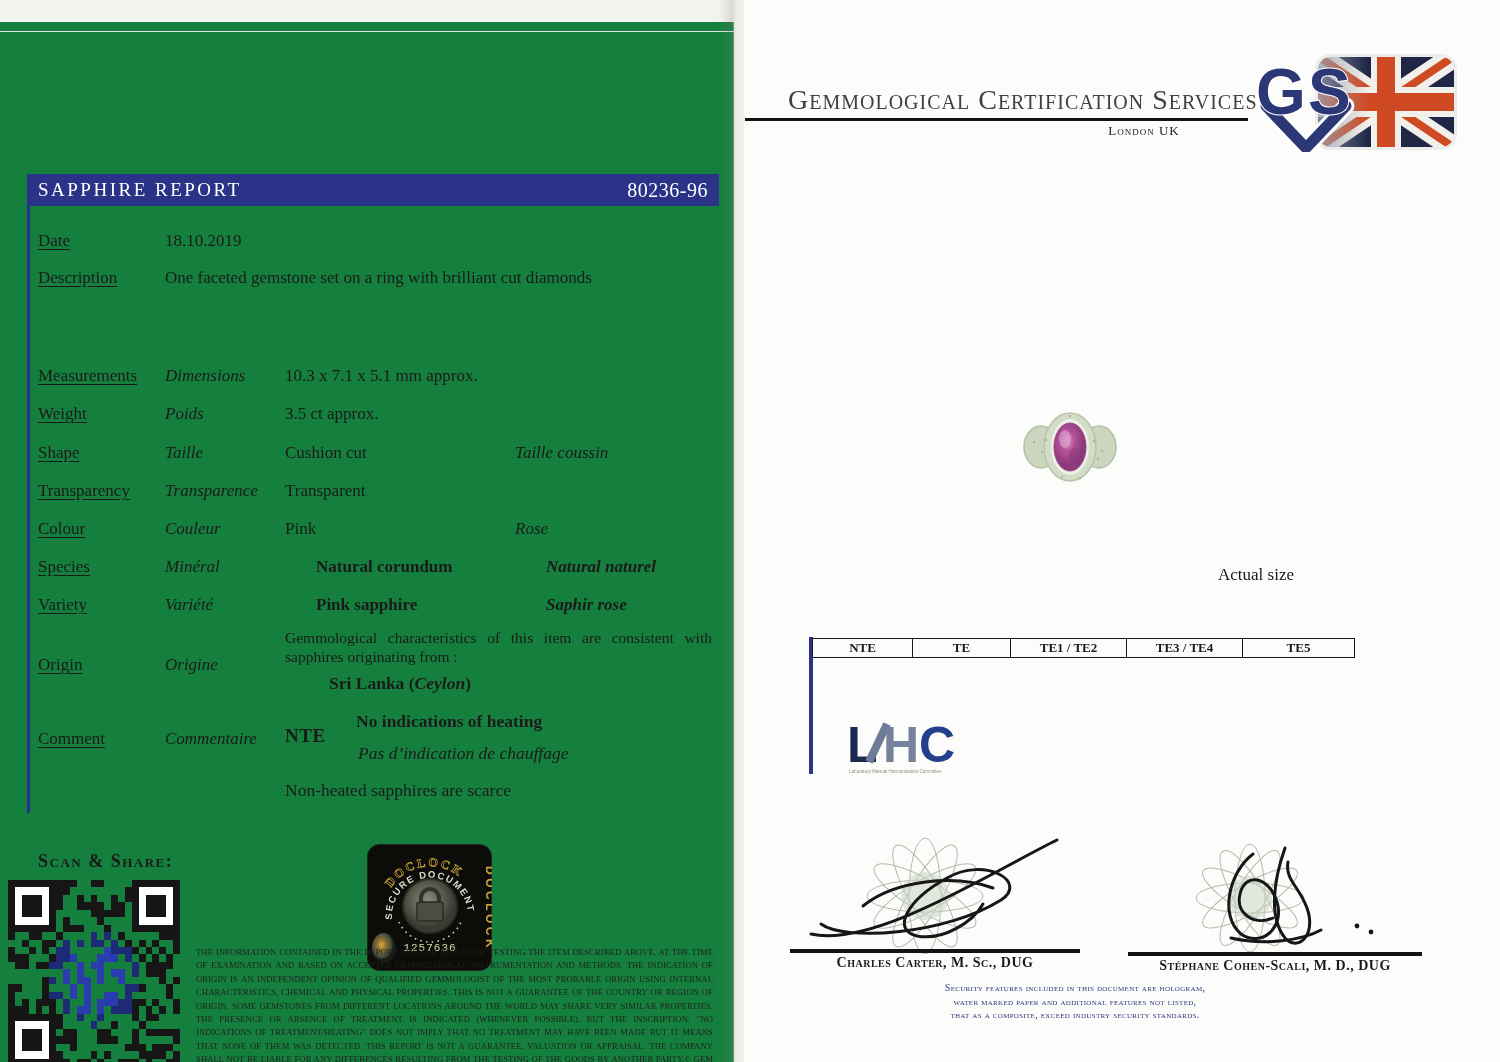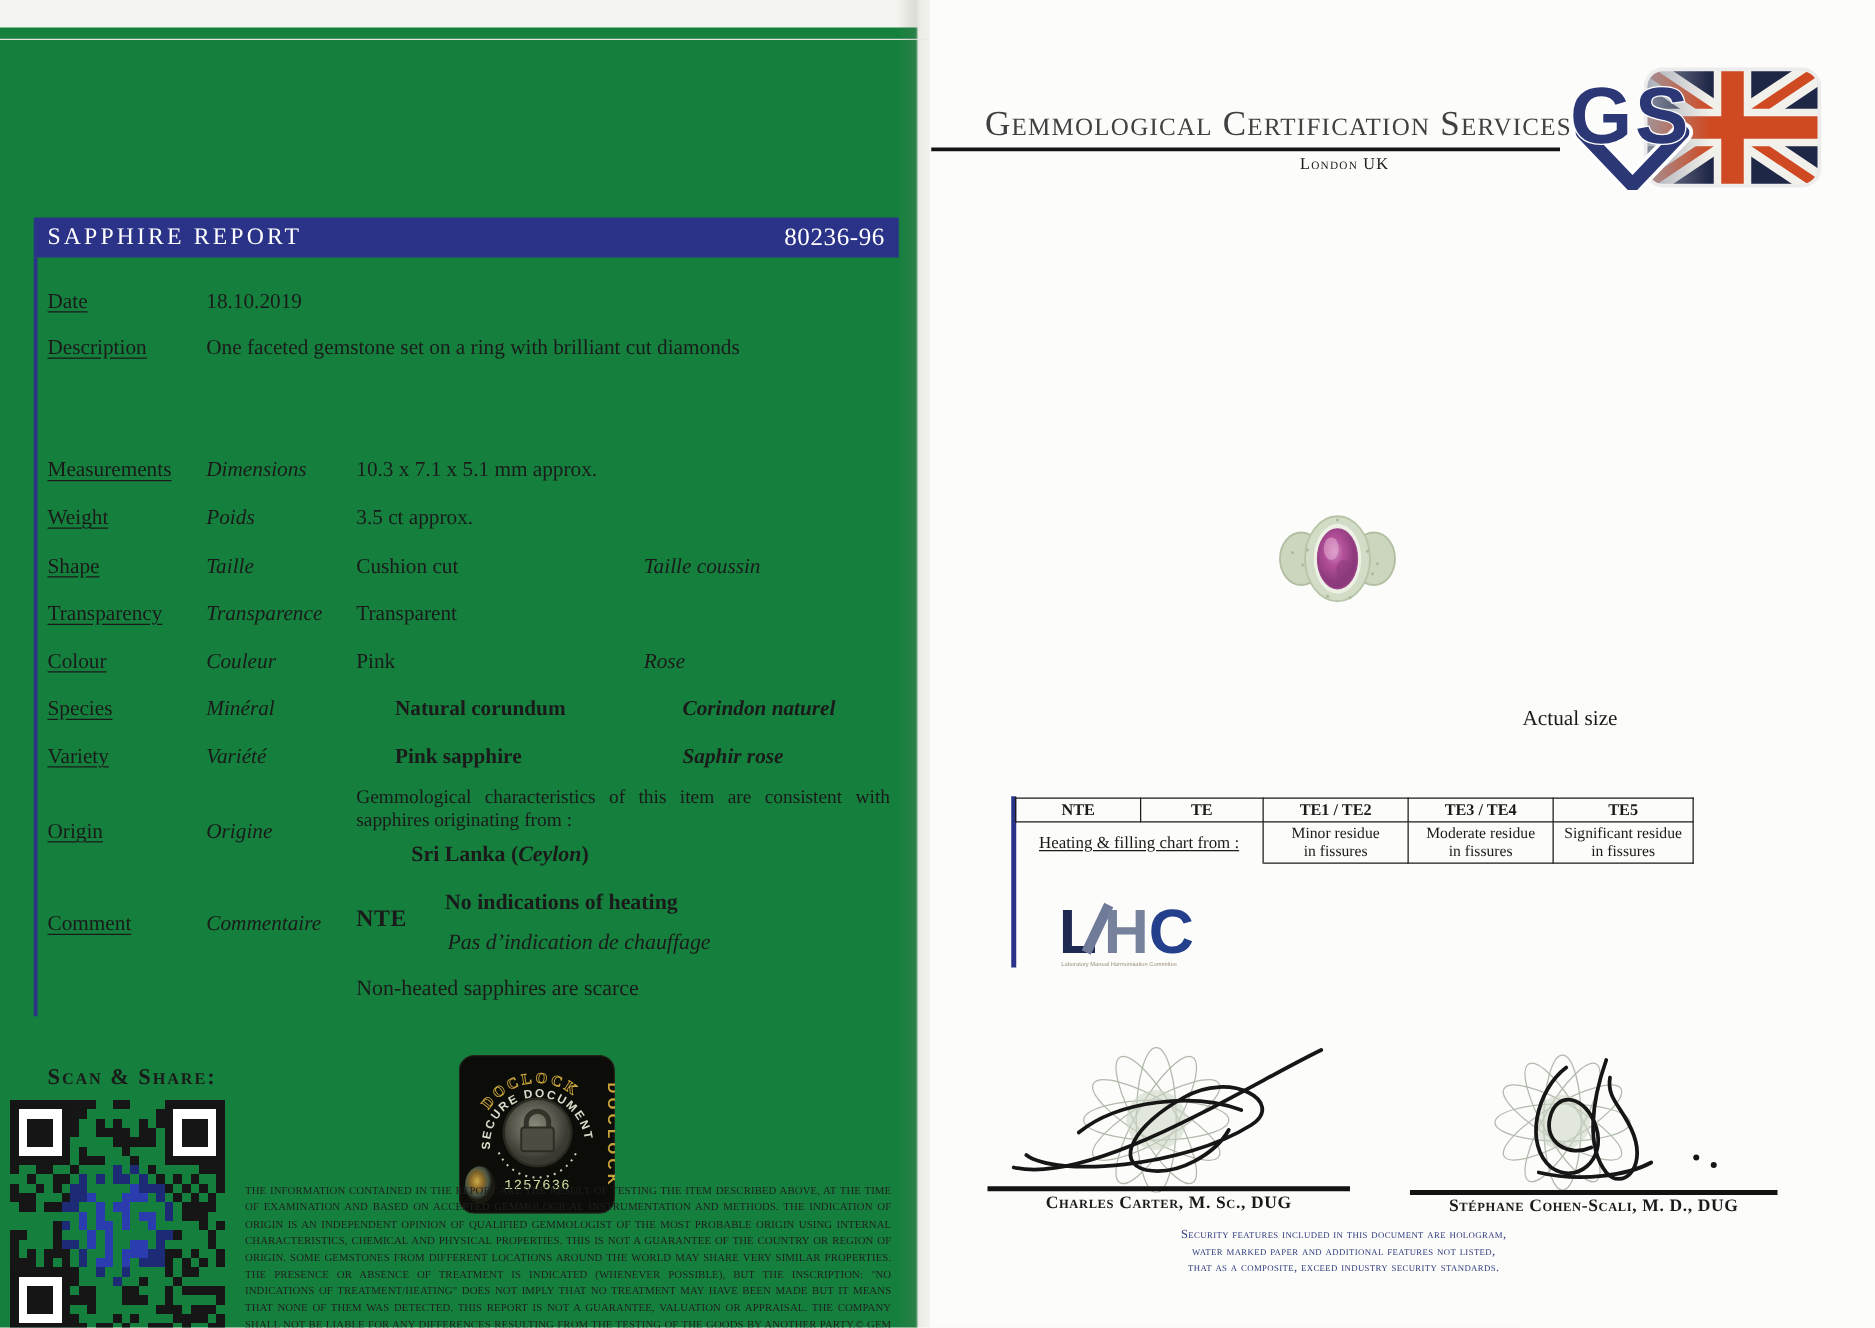--- a/index.html
+++ b/index.html
@@ -49,21 +49,21 @@
   .qr{position:absolute;left:8px;top:858px;width:172px;height:186px;}
   .qr svg{width:100%;height:100%;}
   .holo{position:absolute;left:367px;top:822px;width:125px;height:127px;}
   .disc{position:absolute;left:196px;top:924px;width:517px;font-size:8.6px;line-height:13.4px;
     text-align:justify;color:#1f1f1f;letter-spacing:.1px;}
 
   
   .orgtitle{position:absolute;left:788px;top:84px;width:470px;font-variant:small-caps;
     font-size:28px;letter-spacing:1px;white-space:nowrap;color:#404040;}
   .orgrule{position:absolute;left:745px;top:118px;width:503px;height:2.5px;background:#141414;}
-  .london{position:absolute;left:1040px;top:123px;width:208px;text-align:left;
+  .london{position:absolute;left:1040px;top:123px;width:208px;text-align:center;
     font-variant:small-caps;font-size:13px;letter-spacing:1px;}
   .gcslogo{position:absolute;left:1256px;top:52px;width:202px;height:100px;}
   .ring{position:absolute;left:1022px;top:404px;width:96px;height:86px;}
   .actualsize{position:absolute;left:1218px;top:565px;font-size:17px;}
 
   .tnavy{position:absolute;left:809px;top:637px;width:3.5px;height:137px;background:#2a3388;}
   table.htable{position:absolute;left:812px;top:638px;border-collapse:collapse;font-family:"Liberation Serif",serif;}
   table.htable td{border:1.5px solid #1a1a1a;font-size:12.5px;text-align:center;padding:1px 4px;line-height:1.2;}
   table.htable td.ml{white-space:pre-line;}
   table.htable tr.codes td{font-weight:bold;font-size:13px;}
@@ -134,21 +134,21 @@
     <div class="row ry-c">
       <span class="c1 lbl">Colour</span>
       <span class="c2 fr">Couleur</span>
       <span class="c3">Pink</span>
       <span class="c4 fr">Rose</span>
     </div>
     <div class="row ry-sp">
       <span class="c1 lbl">Species</span>
       <span class="c2 fr">Minéral</span>
       <span class="c3 b">Natural corundum</span>
-      <span class="c4 fr b">Corindon naturel</span>
+      <span class="c4 fr b">Natural naturel</span>
     </div>
     <div class="row ry-v">
       <span class="c1 lbl">Variety</span>
       <span class="c2 fr">Variété</span>
       <span class="c3 b">Pink sapphire</span>
       <span class="c4 fr b">Saphir rose</span>
     </div>
 
     <div class="row ry-o">
       <span class="c1 lbl">Origin</span>
@@ -519,29 +519,20 @@
         <col style="width:112px">
       </colgroup>
     <tbody>
     <tr class="codes">
       <td>NTE</td>
       <td>TE</td>
       <td>TE1 / TE2</td>
       <td>TE3 / TE4</td>
       <td>TE5</td>
     </tr>
-    <tr>
-      <td colspan="2" class="open from"><span>Heating &amp; filling chart from :</span></td>
-      <td class="ml">Minor residue
-in fissures</td>
-      <td class="ml">Moderate residue
-in fissures</td>
-      <td class="ml">Significant residue
-in fissures</td>
-    </tr>
   </tbody>
     </table>
 
   <div class="lhc">
     <svg viewBox="0 0 150 62" width="150" height="62">
       <text x="2" y="44" font-family="Liberation Sans, sans-serif" font-weight="bold" font-size="50" fill="#1d2950">L</text>
       <path d="M24,44 L42,6" stroke="#6f7b98" stroke-width="8"></path>
       <text x="38" y="44" font-family="Liberation Sans, sans-serif" font-weight="bold" font-size="50" fill="#76819c">H</text>
       <text x="74" y="44" font-family="Liberation Sans, sans-serif" font-weight="bold" font-size="50" fill="#24408c">C</text>
       <text x="4" y="55" font-family="Liberation Sans, sans-serif" font-size="4.6" fill="#9a917e">Laboratory Manual Harmonisation Committee</text>

